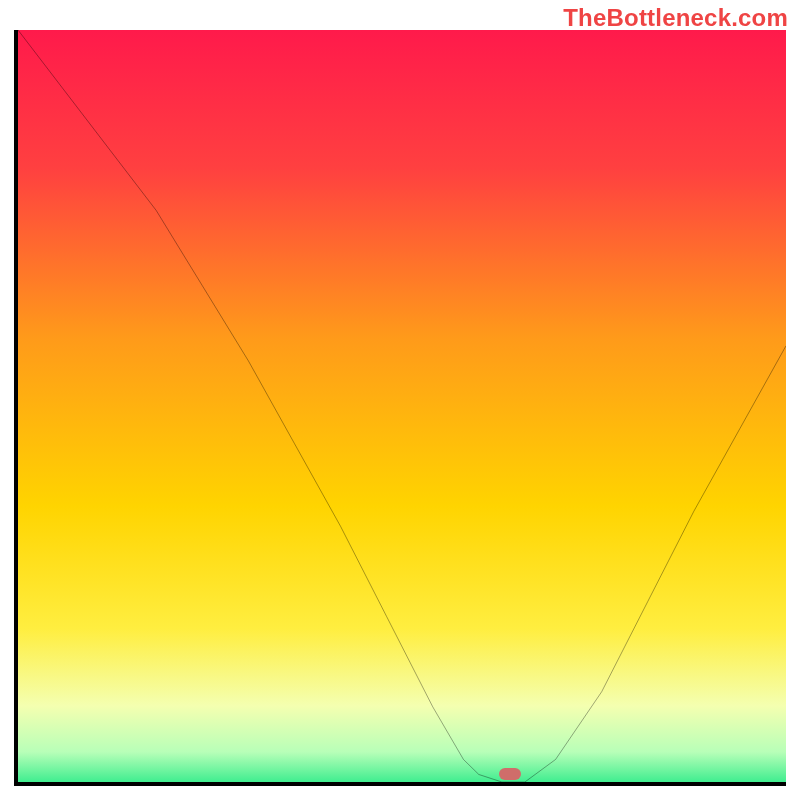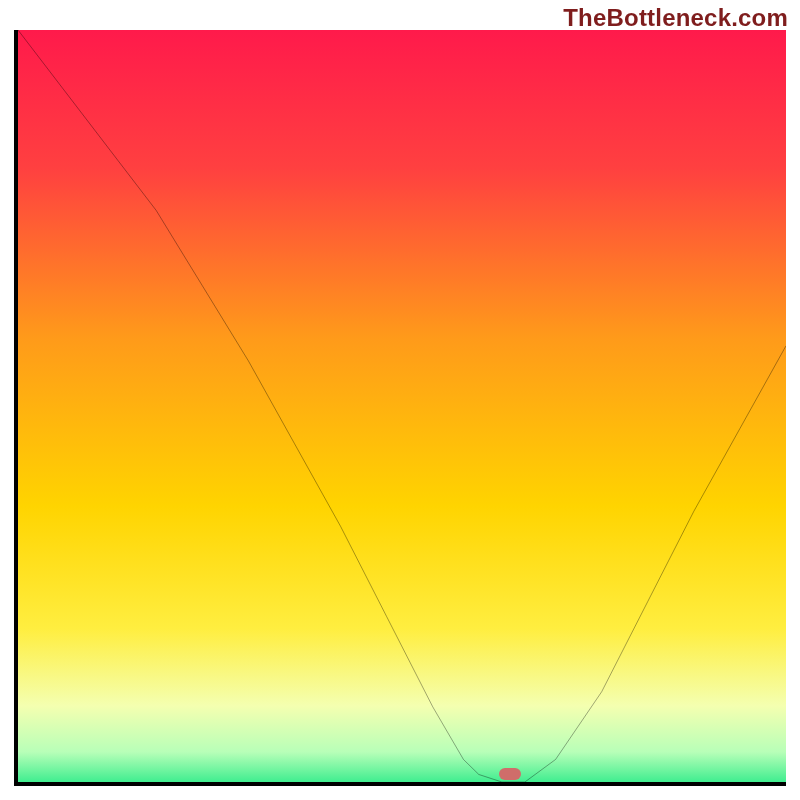--- a/index.html
+++ b/index.html
@@ -14,21 +14,21 @@
     position: relative;
     width: 800px;
     height: 800px;
   }
   .watermark {
     position: absolute;
     top: 4px;
     right: 12px;
     font-size: 24px;
     font-weight: bold;
-    color: #7f1d1d;
+    color: #ef4444;
     letter-spacing: 0.2px;
   }
   .plot {
     position: absolute;
     left: 14px;
     top: 30px;
     width: 772px;
     height: 756px;
     border-left: 4px solid #000;
     border-bottom: 4px solid #000;

